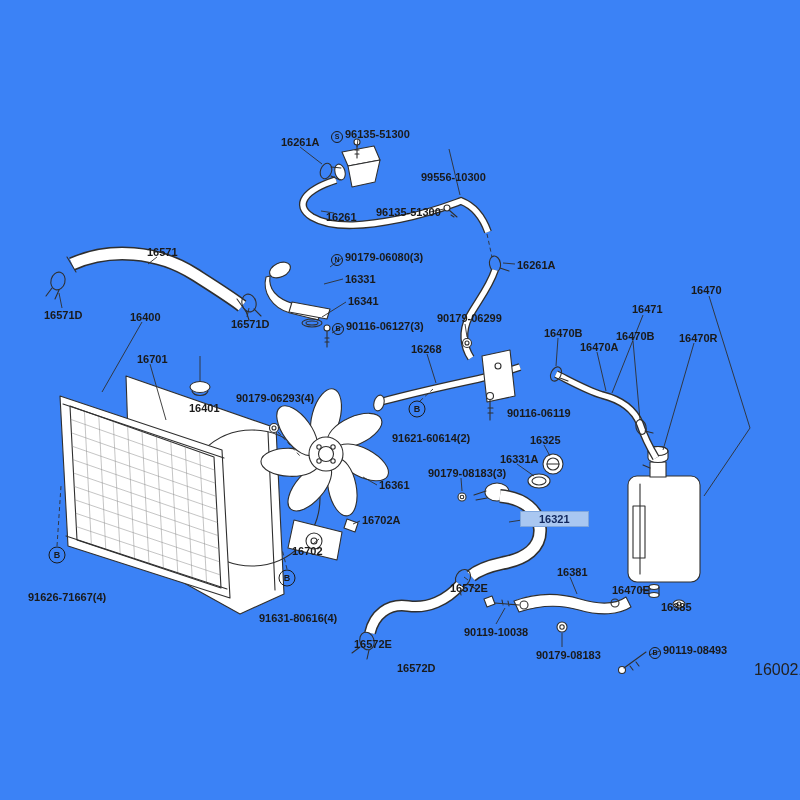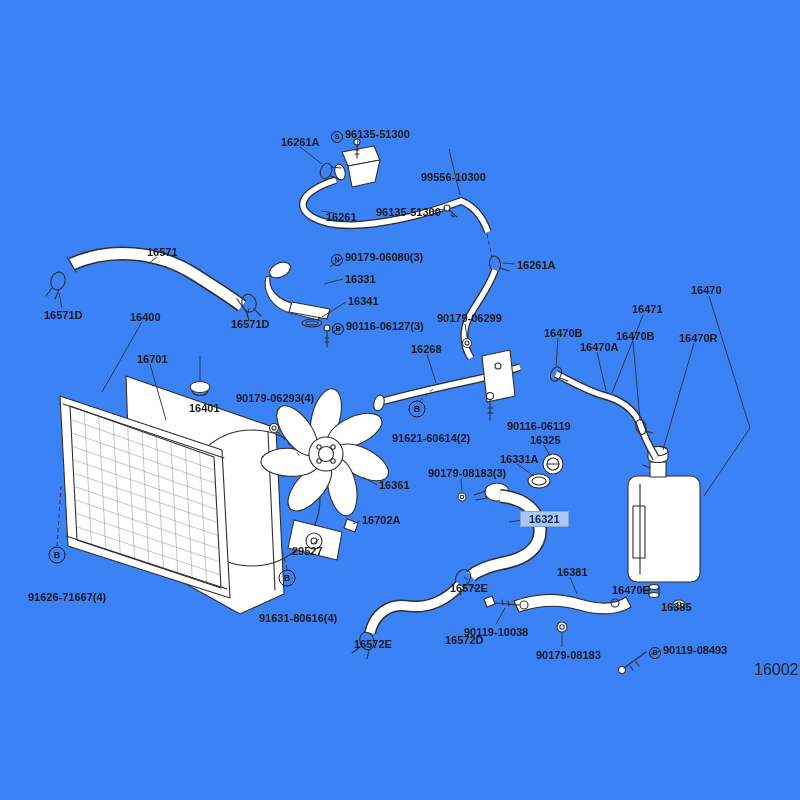--- a/index.html
+++ b/index.html
@@ -2,21 +2,21 @@
 <html><head>
 <meta charset="utf-8">
 <style>
   html,body{margin:0;padding:0;background:#fff}
   #stage{position:relative;width:800px;height:800px;background:#3b82f6;overflow:hidden;
          font-family:"Liberation Sans",sans-serif;}
   #art{position:absolute;left:0;top:0}
   #labels{position:absolute;left:0;top:0;width:800px;height:800px;pointer-events:none}
   .part-label{position:absolute;font-size:11px;font-weight:bold;color:#1a1a1a;
               white-space:nowrap;line-height:1.1;pointer-events:auto;cursor:default}
-  .part-label.highlight{background:#a9c7f1;outline:1px solid #7fa6dd;padding:1px 8px;margin:-1px -3px;color:#10265c}
+  .part-label.highlight{background:#a9c7f1;outline:1px solid #7fa6dd;padding:1px 18px;margin:-1px -3px;color:#10265c}
   .fastener-symbol{display:inline-block;width:10px;height:10px;border:1px solid #1a1a1a;border-radius:50%;
               font-size:7px;font-style:normal;font-weight:bold;text-align:center;line-height:10px;
               margin-right:2px;vertical-align:-1px}
   .ref-bubble{position:absolute;width:15px;height:15px;border:1.4px solid #1a1a1a;border-radius:50%;
               font-size:9px;font-weight:bold;color:#1a1a1a;text-align:center;line-height:15px;
               transform:translate(-50%,-50%)}
   #diagram-code{position:absolute;left:754px;top:661px;font-size:16px;color:#222}
   
   .ln{fill:none;stroke:#2f2f2f;stroke-width:1.1;stroke-linejoin:round;stroke-linecap:round}
   .lnf{fill:#fff;stroke:#2f2f2f;stroke-width:1.1;stroke-linejoin:round}
@@ -246,36 +246,36 @@
       <span class="part-label" style="left: 189px; top: 366px; margin-top: 36px;">16401</span>
       <span class="part-label" style="left: 437px; top: 312px;">90179-06299</span>
       <span class="part-label" style="left: 544px; top: 327px;">16470B</span>
       <span class="part-label" style="left: 632px; top: 303px;">16471</span>
       <span class="part-label" style="left: 691px; top: 284px;">16470</span>
       <span class="part-label" style="left: 580px; top: 341px;">16470A</span>
       <span class="part-label" style="left: 616px; top: 330px;">16470B</span>
       <span class="part-label" style="left: 679px; top: 332px;">16470R</span>
       <span class="part-label" style="left: 411px; top: 343px;">16268</span>
       <span class="part-label" style="left: 236px; top: 392px; text-align: right;">90179-06293(4)</span>
-      <span class="part-label" style="left: 499px; top: 420px; padding-left: 8px;">90116-06119</span>
+      <span class="part-label" style="left: 499px; top: 407px; padding-left: 8px;">90116-06119</span>
       <span class="part-label" style="left: 392px; top: 432px;">91621-60614(2)</span>
       <span class="part-label" style="left: 530px; top: 434px;">16325</span>
       <span class="part-label" style="left: 500px; top: 453px;">16331A</span>
       <span class="part-label" style="left: 428px; top: 467px;">90179-08183(3)</span>
       <span class="part-label" style="left: 379px; top: 479px;">16361</span>
       <span class="part-label" style="left: 362px; top: 514px;">16702A</span>
       <span class="part-label highlight" style="left: 524px; top: 513px;">16321</span>
-      <span class="part-label" style="left: 292px; top: 545px;">29527</span>
+      <span class="part-label" style="left: 292px; top: 545px;">16702</span>
       <span class="part-label" style="left: 450px; top: 582px;">16572E</span>
       <span class="part-label" style="left: 557px; top: 566px;">16381</span>
       <span class="part-label" style="left: 612px; top: 584px;">16470E</span>
       <span class="part-label" style="left: 661px; top: 601px;">16385</span>
       <span class="part-label" style="left: 28px; top: 591px;">91626-71667(4)</span>
       <span class="part-label" style="left: 259px; top: 612px;">91631-80616(4)</span>
-      <span class="part-label" style="left: 397px; top: 634px; margin-left: 48px;">16572D</span>
+      <span class="part-label" style="left: 397px; top: 662px;">16572D</span>
       <span class="part-label" style="left: 354px; top: 638px;">16572E</span>
       <span class="part-label" style="left: 464px; top: 626px;">90119-10038</span>
       <span class="part-label" style="left: 536px; top: 649px;">90179-08183</span>
       <span class="part-label" style="left: 649px; top: 644px;"><i class="fastener-symbol">B</i>90119-08493</span>
       <span class="ref-bubble" style="left: 417px; top: 409px;">B</span>
       <span class="ref-bubble" style="left: 57px; top: 555px;">B</span>
       <span class="ref-bubble" style="left: 287px; top: 578px;">B</span>
     </div>
 
   <div id="diagram-code">160021D</div>

